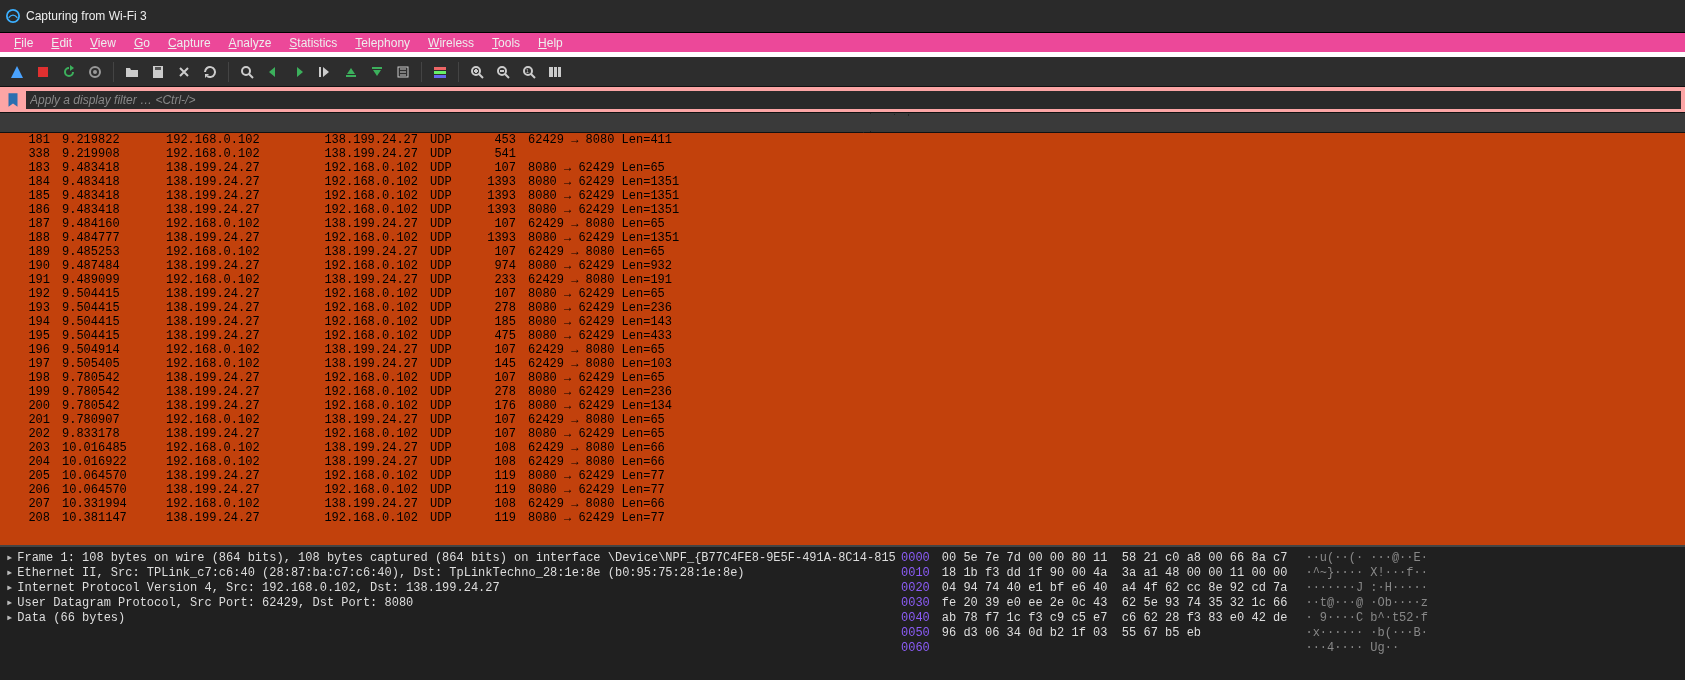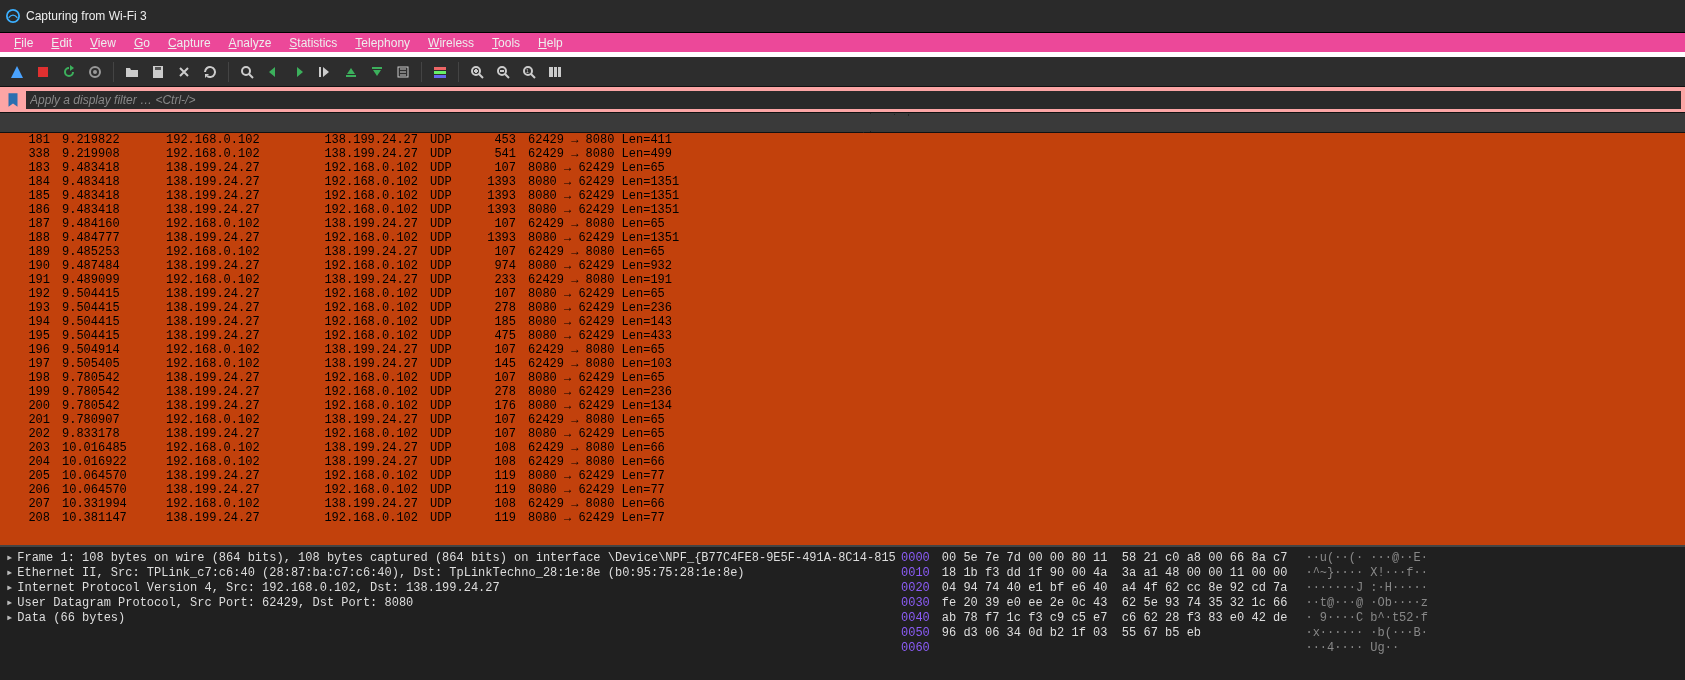--- a/index.html
+++ b/index.html
@@ -212,21 +212,21 @@
   <div class="c-time">Time</div>
   <div class="c-src">Source</div>
   <div class="c-dst">Destination</div>
   <div class="c-proto">Protocol</div>
   <div class="c-len">Length</div>
   <div class="c-info">Info</div>
 </div>
 
 <div class="packet-list" id="packet-list">
     <div class="prow"><div class="c-no">181</div><div class="c-time">9.219822</div><div class="c-src">192.168.0.102</div><div class="c-dst">138.199.24.27</div><div class="c-proto">UDP</div><div class="c-len">453</div><div class="c-info">62429 → 8080 Len=411</div></div>
-    <div class="prow"><div class="c-no">338</div><div class="c-time">9.219908</div><div class="c-src">192.168.0.102</div><div class="c-dst">138.199.24.27</div><div class="c-proto">UDP</div><div class="c-len">541</div><div class="c-info">62429 → 8080 Len=499</div></div>
+    <div class="prow"><div class="c-no">338</div><div class="c-time">9.219908</div><div class="c-src">192.168.0.102</div><div class="c-dst">138.199.24.27</div><div class="c-proto">UDP</div><div class="c-len">541</div></div>
     <div class="prow"><div class="c-no">183</div><div class="c-time">9.483418</div><div class="c-src">138.199.24.27</div><div class="c-dst">192.168.0.102</div><div class="c-proto">UDP</div><div class="c-len">107</div><div class="c-info">8080 → 62429 Len=65</div></div>
     <div class="prow"><div class="c-no">184</div><div class="c-time">9.483418</div><div class="c-src">138.199.24.27</div><div class="c-dst">192.168.0.102</div><div class="c-proto">UDP</div><div class="c-len">1393</div><div class="c-info">8080 → 62429 Len=1351</div></div>
     <div class="prow"><div class="c-no">185</div><div class="c-time">9.483418</div><div class="c-src">138.199.24.27</div><div class="c-dst">192.168.0.102</div><div class="c-proto">UDP</div><div class="c-len">1393</div><div class="c-info">8080 → 62429 Len=1351</div></div>
     <div class="prow"><div class="c-no">186</div><div class="c-time">9.483418</div><div class="c-src">138.199.24.27</div><div class="c-dst">192.168.0.102</div><div class="c-proto">UDP</div><div class="c-len">1393</div><div class="c-info">8080 → 62429 Len=1351</div></div>
     <div class="prow"><div class="c-no">187</div><div class="c-time">9.484160</div><div class="c-src">192.168.0.102</div><div class="c-dst">138.199.24.27</div><div class="c-proto">UDP</div><div class="c-len">107</div><div class="c-info">62429 → 8080 Len=65</div></div>
     <div class="prow"><div class="c-no">188</div><div class="c-time">9.484777</div><div class="c-src">138.199.24.27</div><div class="c-dst">192.168.0.102</div><div class="c-proto">UDP</div><div class="c-len">1393</div><div class="c-info">8080 → 62429 Len=1351</div></div>
     <div class="prow"><div class="c-no">189</div><div class="c-time">9.485253</div><div class="c-src">192.168.0.102</div><div class="c-dst">138.199.24.27</div><div class="c-proto">UDP</div><div class="c-len">107</div><div class="c-info">62429 → 8080 Len=65</div></div>
     <div class="prow"><div class="c-no">190</div><div class="c-time">9.487484</div><div class="c-src">138.199.24.27</div><div class="c-dst">192.168.0.102</div><div class="c-proto">UDP</div><div class="c-len">974</div><div class="c-info">8080 → 62429 Len=932</div></div>
     <div class="prow"><div class="c-no">191</div><div class="c-time">9.489099</div><div class="c-src">192.168.0.102</div><div class="c-dst">138.199.24.27</div><div class="c-proto">UDP</div><div class="c-len">233</div><div class="c-info">62429 → 8080 Len=191</div></div>
     <div class="prow"><div class="c-no">192</div><div class="c-time">9.504415</div><div class="c-src">138.199.24.27</div><div class="c-dst">192.168.0.102</div><div class="c-proto">UDP</div><div class="c-len">107</div><div class="c-info">8080 → 62429 Len=65</div></div>

